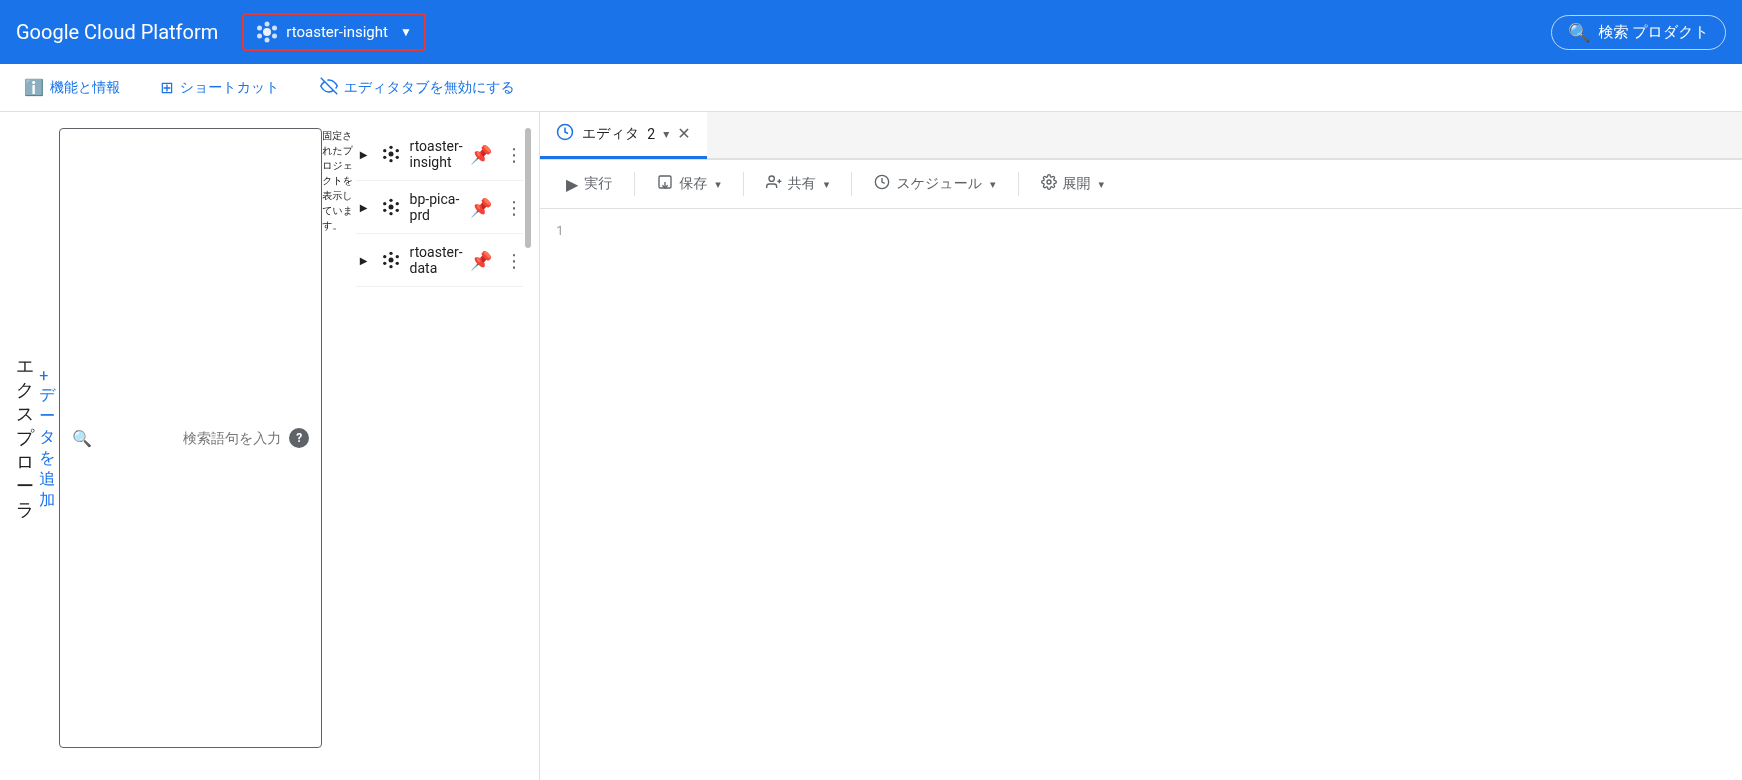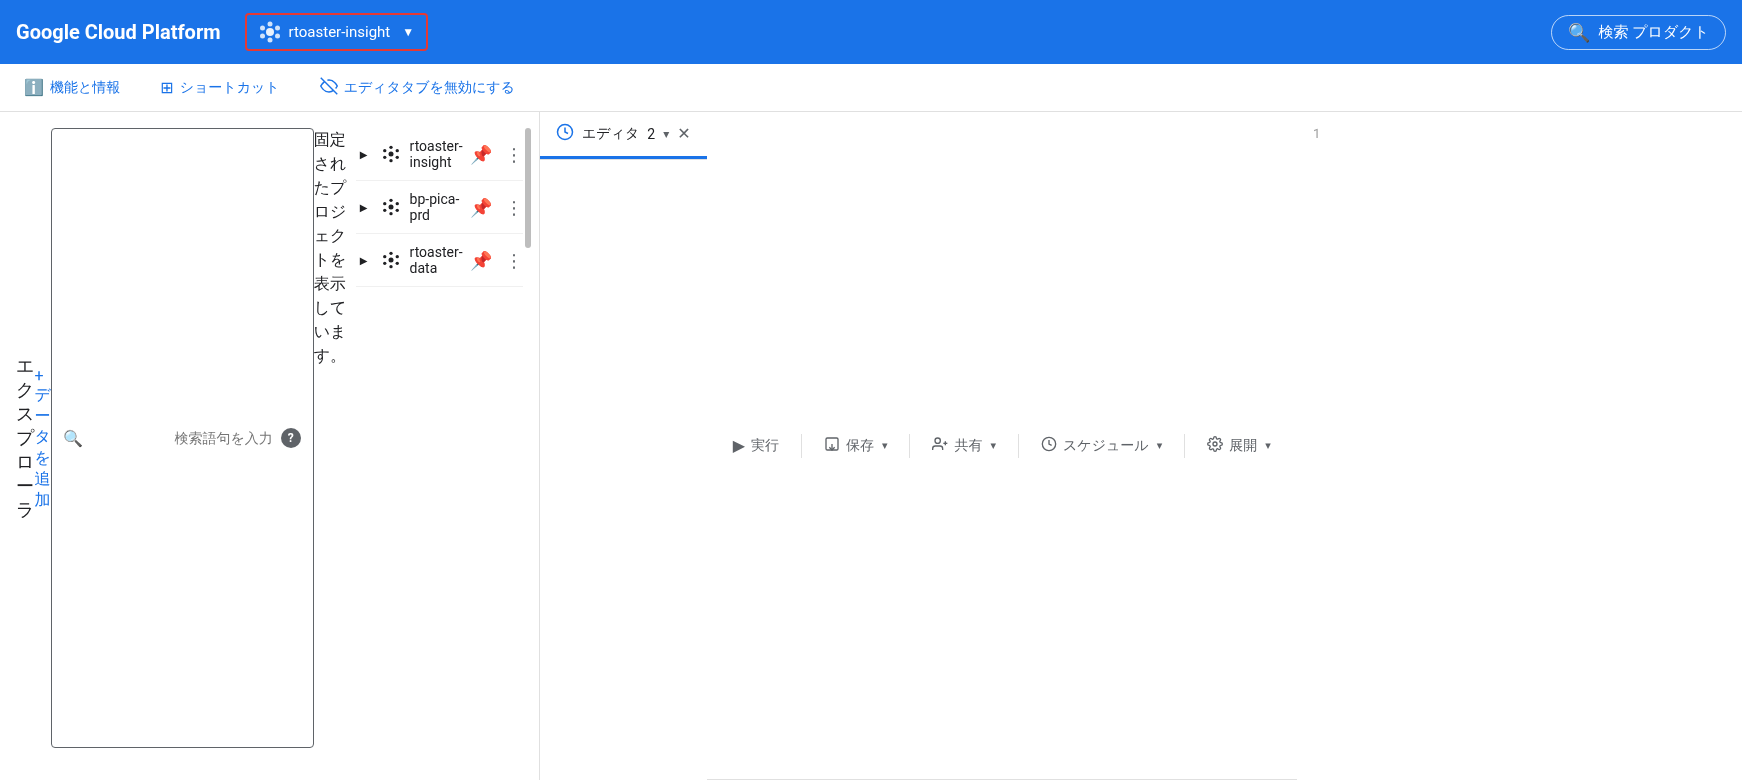--- a/index.html
+++ b/index.html
@@ -10,21 +10,21 @@
       background: #1a73e8;
       height: 64px;
       display: flex;
       align-items: center;
       padding: 0 16px;
       gap: 24px;
     }
     #header-title {
       color: #fff;
       font-size: 20px;
-      font-weight: 700;
+      font-weight: 400;
       white-space: nowrap;
       flex-shrink: 0;
     }
     #project-selector {
       display: flex;
       align-items: center;
       gap: 8px;
       border: 2px solid #e53935;
       border-radius: 4px;
       padding: 6px 12px;
@@ -147,21 +147,21 @@
       display: flex;
       align-items: center;
       justify-content: center;
       font-size: 12px;
       font-weight: bold;
       cursor: pointer;
       flex-shrink: 0;
     }
     #pinned-label {
       color: #202124;
-      font-size: 16px;
+      font-size: 10px;
       margin-bottom: 24px;
       line-height: 1.5;
     }
 
     
     #project-list { display: flex; flex-direction: column; gap: 0; position: relative; }
     .project-item {
       display: flex;
       align-items: center;
       padding: 10px 0;
@@ -210,20 +210,21 @@
       width: 6px;
       height: 120px;
       background: #bdbdbd;
       border-radius: 3px;
     }
 
     
     #editor {
       flex: 1;
       display: flex;
+      flex-direction: column;
       overflow: hidden;
     }
     #editor-tabs {
       display: flex;
       align-items: center;
       border-bottom: 2px solid #e0e0e0;
       background: #f5f5f5;
       height: 48px;
     }
     .editor-tab {

